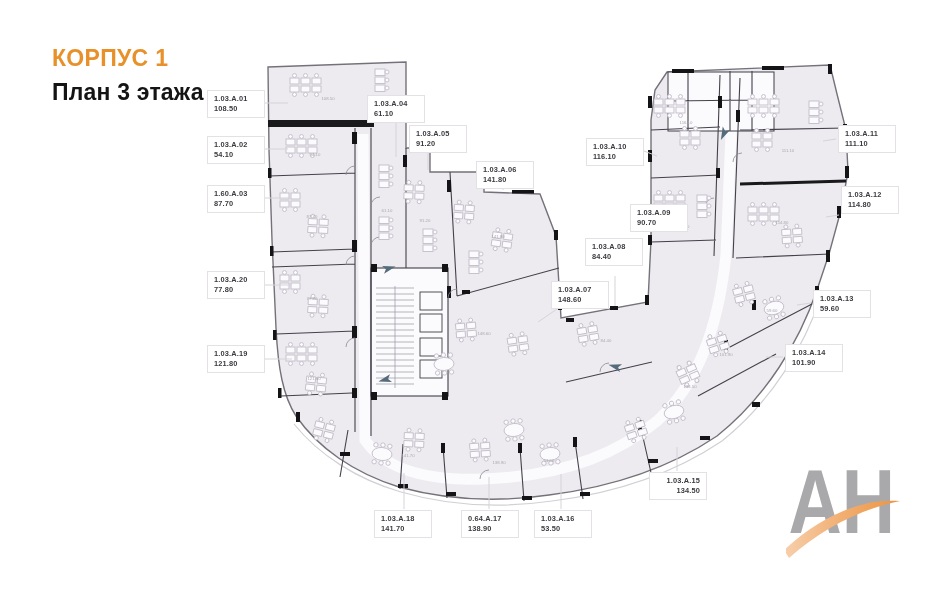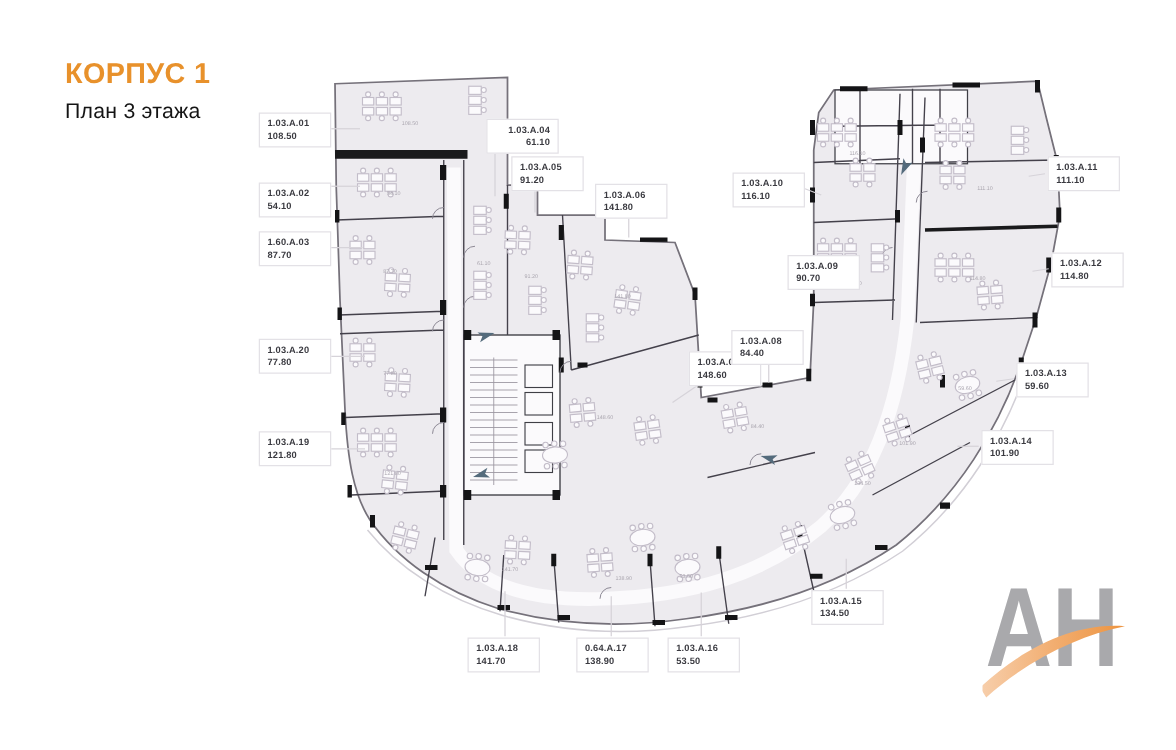--- a/index.html
+++ b/index.html
@@ -1,21 +1,21 @@
 <!DOCTYPE html>
 <html><head>
 <meta charset="utf-8">
 <style>
   html,body{margin:0;padding:0;background:#fff;}
   body{width:941px;height:600px;overflow:hidden;font-family:"Liberation Sans",sans-serif;}
   .stage{position:relative;width:941px;height:493px;background:#fff;padding-left:10px;}
   svg.plan{position:absolute;left:0;top:0;}
   .titleblock{position:absolute;left:52px;top:44px;}
   .t-corpus,.t-section{font-size:23px;font-weight:bold;color:#E8912B;line-height:1.25;letter-spacing:.3px;}
-  .t-floor{font-size:17px;font-weight:normal;color:#141414;margin-top:6px;letter-spacing:.2px;}
+  .t-floor{font-size:23px;font-weight:bold;color:#141414;margin-top:6px;letter-spacing:.2px;}
   #labels .room-label{position:absolute;background:#fff;border:1px solid #e3e1e6;
     padding:3px 6px 2px 6px;font-size:7.4px;font-weight:bold;color:#3a3a40;
     line-height:1.4;letter-spacing:.15px;white-space:nowrap;min-width:44px;}
   .logo{position:absolute;left:786px;top:458px;width:155px;height:110px;}
 </style>
 </head>
 <body>
 
 <div class="stage">
 
@@ -277,73 +277,73 @@
   <div class="titleblock">
     <div class="t-corpus">КОРПУС 1</div>
     <div class="t-floor">План 3 этажа</div>
   </div>
 
   <div id="labels">
       <div class="room-label" style="left: 207px; top: 90px;">
         <div>1.03.А.01</div>
         <div>108.50</div>
       </div>
-      <div class="room-label" style="left: 207px; top: 136px; margin-top: 10px;">
+      <div class="room-label" style="left: 207px; top: 136px;">
         <div>1.03.А.02</div>
         <div>54.10</div>
       </div>
       <div class="room-label" style="left: 207px; top: 185px;">
         <div>1.60.А.03</div>
         <div>87.70</div>
       </div>
-      <div class="room-label" style="left: 389px; top: 95px; text-align: right;">
+      <div class="room-label" style="left: 367px; top: 95px;">
         <div>1.03.А.04</div>
         <div>61.10</div>
       </div>
       <div class="room-label" style="left: 409px; top: 125px;">
         <div>1.03.А.05</div>
         <div>91.20</div>
       </div>
-      <div class="room-label" style="left: 476px; top: 147px;">
+      <div class="room-label" style="left: 476px; top: 161px;">
         <div>1.03.А.06</div>
         <div>141.80</div>
       </div>
       <div class="room-label" style="left: 551px; top: 281px;">
         <div>1.03.А.07</div>
         <div>148.60</div>
       </div>
-      <div class="room-label" style="left: 585px; top: 264px;">
+      <div class="room-label" style="left: 585px; top: 238px;">
         <div>1.03.А.08</div>
         <div>84.40</div>
       </div>
       <div class="room-label" style="left: 586px; top: 204px; margin-left: 44px;">
         <div>1.03.А.09</div>
         <div>90.70</div>
       </div>
       <div class="room-label" style="left: 586px; top: 138px;">
         <div>1.03.А.10</div>
         <div>116.10</div>
       </div>
       <div class="room-label" style="left: 838px; top: 125px;">
         <div>1.03.А.11</div>
         <div>111.10</div>
       </div>
-      <div class="room-label" style="left: 841px; top: 202px;">
+      <div class="room-label" style="left: 841px; top: 186px;">
         <div>1.03.А.12</div>
         <div>114.80</div>
       </div>
       <div class="room-label" style="left: 813px; top: 290px;">
         <div>1.03.А.13</div>
         <div>59.60</div>
       </div>
       <div class="room-label" style="left: 785px; top: 344px;">
         <div>1.03.А.14</div>
         <div>101.90</div>
       </div>
-      <div class="room-label" style="left: 649px; top: 472px;">
+      <div class="room-label" style="left: 649px; top: 472px; text-align: right;">
         <div>1.03.А.15</div>
         <div>134.50</div>
       </div>
       <div class="room-label" style="left: 534px; top: 510px;">
         <div>1.03.А.16</div>
         <div>53.50</div>
       </div>
       <div class="room-label" style="left: 461px; top: 510px;">
         <div>0.64.А.17</div>
         <div>138.90</div>

